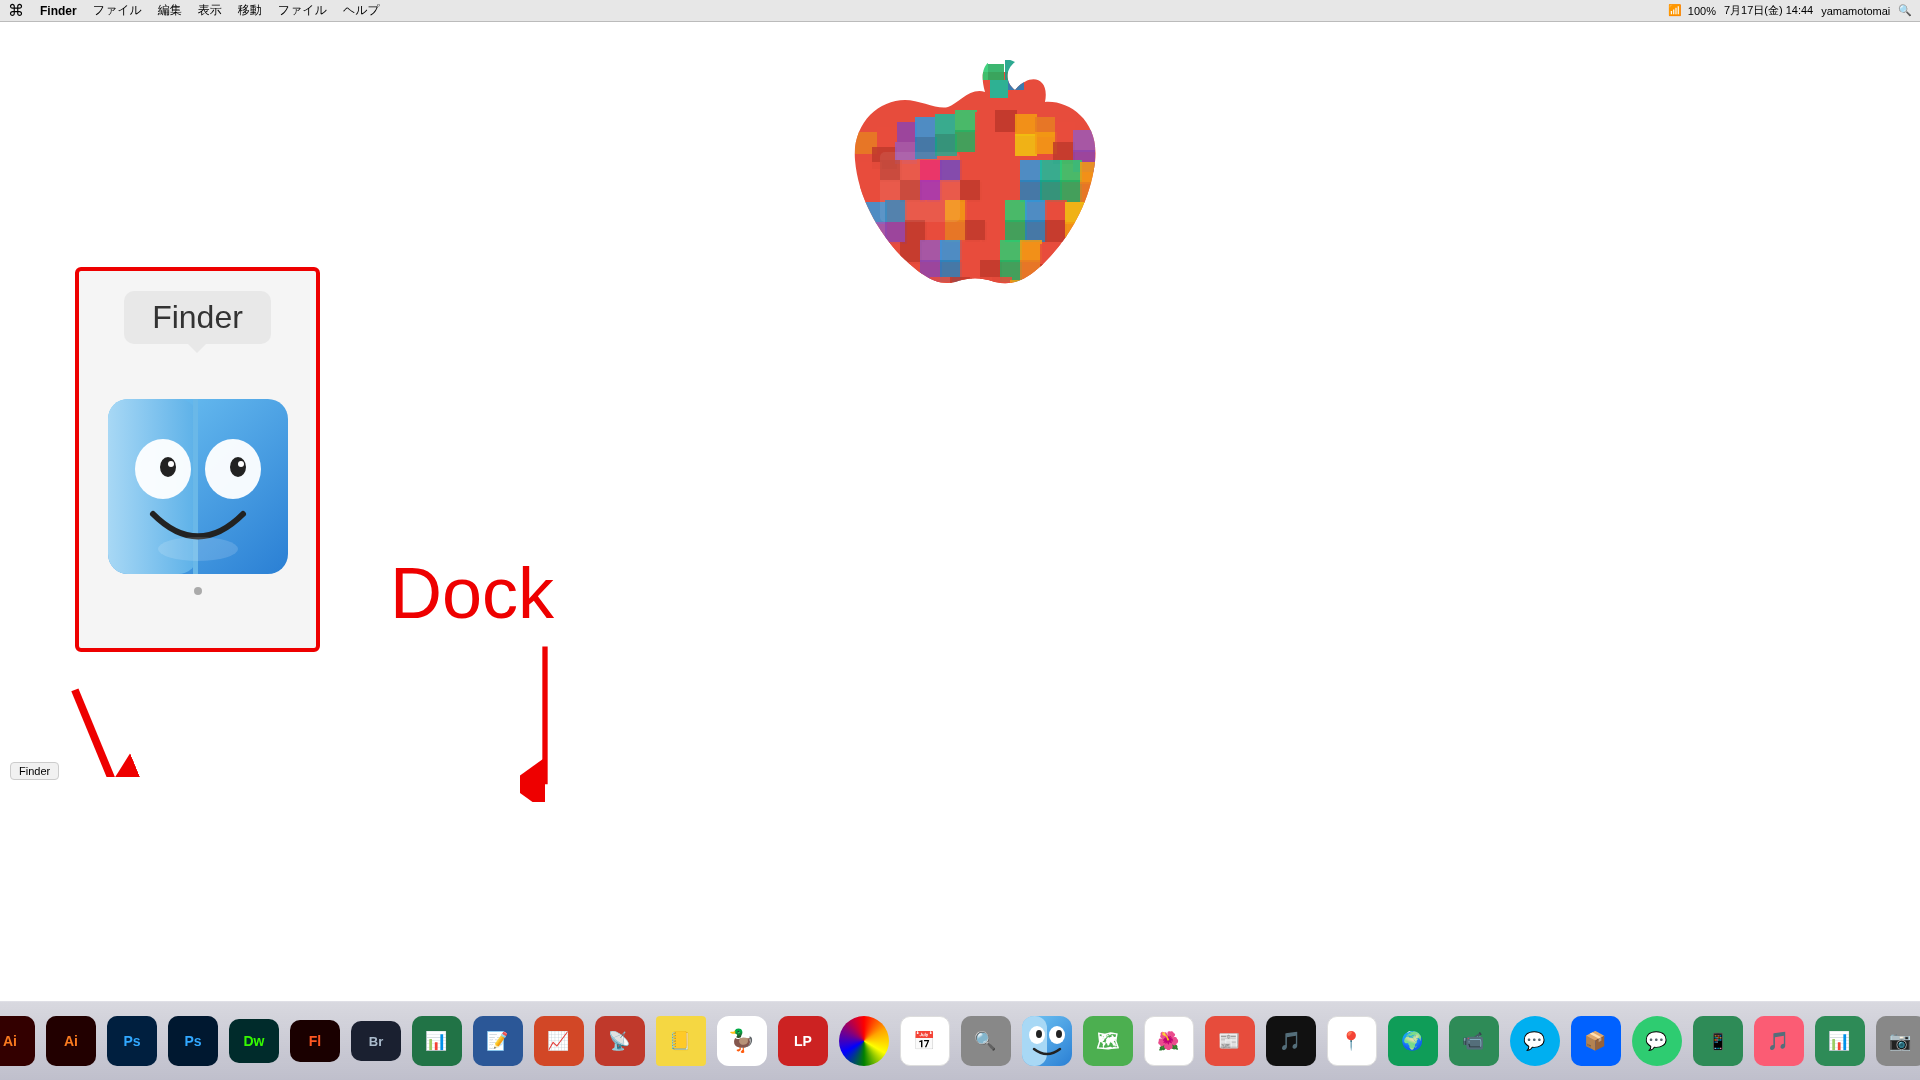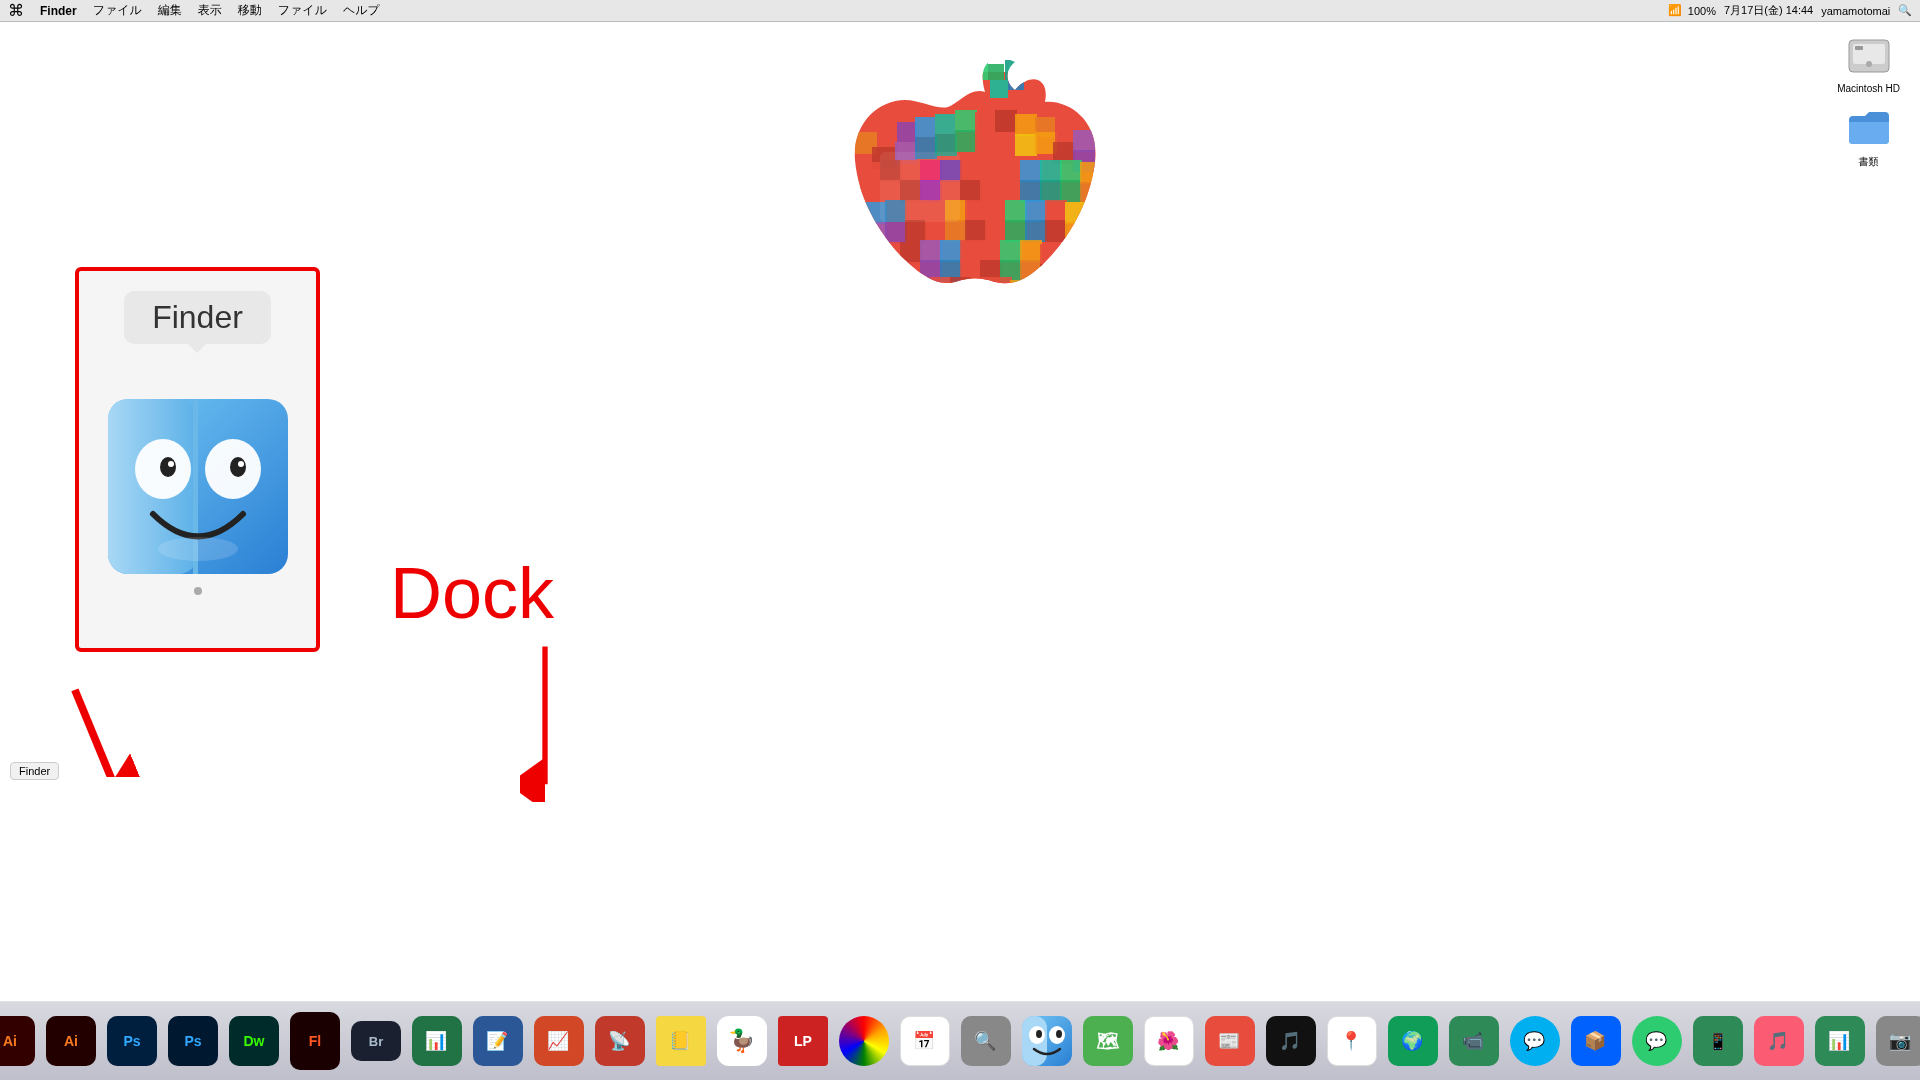--- a/index.html
+++ b/index.html
@@ -274,42 +274,20 @@
       <span>100%</span>
     </span>
     <span>7月17日(金) 14:44</span>
     <span>yamamotomai</span>
     <span>🔍</span>
   </div>
 </div>
 
 <div id="desktop">
 
-  <div id="desktop-icons">
-    <div class="desktop-icon">
-      <div class="desktop-icon-img">
-        <svg viewBox="0 0 48 48" width="48" height="48">
-          <rect x="4" y="8" width="40" height="32" rx="4" fill="#ccc" stroke="#999" stroke-width="1"></rect>
-          <rect x="8" y="12" width="32" height="20" rx="2" fill="#e8e8e8"></rect>
-          <circle cx="24" cy="32" r="3" fill="#aaa"></circle>
-          <rect x="10" y="14" width="8" height="4" rx="1" fill="#999"></rect>
-        </svg>
-      </div>
-      <span class="desktop-icon-label">Macintosh HD</span>
-    </div>
-    <div class="desktop-icon">
-      <div class="desktop-icon-img">
-        <svg viewBox="0 0 48 48" width="48" height="48">
-          <path d="M4 16 Q4 12 8 12 L20 12 L24 8 L40 8 Q44 8 44 12 L44 36 Q44 40 40 40 L8 40 Q4 40 4 36Z" fill="#4a90d9"></path>
-          <path d="M4 18 L44 18 L44 36 Q44 40 40 40 L8 40 Q4 40 4 36Z" fill="#6aacf0"></path>
-        </svg>
-      </div>
-      <span class="desktop-icon-label">書類</span>
-    </div>
-  </div>
 
   <div id="finder-popup">
 
     <div id="finder-label-bubble">
       <span>Finder</span>
     </div>
 
     <div id="finder-icon-large">
       <svg class="finder-face" viewBox="0 0 190 185" xmlns="http://www.w3.org/2000/svg">
 
@@ -528,25 +506,25 @@
 
   <div class="dock-item">
     <div class="dock-icon-circle" style="background:#001f3f;border-radius:10px;width:50px;height:50px;font-size:14px;color:#31a8ff;font-weight:bold;">Ps</div>
   </div>
 
   <div class="dock-item">
     <div class="dock-icon-circle" style="background:#001830;border-radius:10px;width:50px;height:50px;font-size:14px;color:#31a8ff;font-weight:bold;">Ps</div>
   </div>
 
   <div class="dock-item">
-    <div class="dock-icon-circle" style="background:#002b2b;border-radius:10px;width:50px;height:50px;font-size:14px;color:#35fa00;font-weight:bold;text-align:center;">Dw</div>
-  </div>
-
-  <div class="dock-item">
-    <div class="dock-icon-circle" style="background:#1a0000;border-radius:10px;width:50px;height:58px;font-size:14px;color:#ff5722;font-weight:bold;">Fl</div>
+    <div class="dock-icon-circle" style="background:#002b2b;border-radius:10px;width:50px;height:44px;font-size:14px;color:#35fa00;font-weight:bold;text-align:center;">Dw</div>
+  </div>
+
+  <div class="dock-item">
+    <div class="dock-icon-circle" style="background:#1a0000;border-radius:10px;width:50px;height:42px;font-size:14px;color:#ff5722;font-weight:bold;">Fl</div>
   </div>
 
   <div class="dock-item">
     <div class="dock-icon-circle" style="background:#1a2030;border-radius:10px;width:50px;height:40px;font-size:13px;color:#aabbcc;font-weight:bold;">Br</div>
   </div>
 
   <div class="dock-item">
     <div class="dock-icon-circle" style="background:#217346;border-radius:10px;width:50px;height:50px;font-size:18px;">📊</div>
   </div>
 
@@ -564,21 +542,21 @@
 
   <div class="dock-item">
     <div class="dock-icon-circle" style="background:#f5d742;border-radius:4px;width:50px;height:50px;font-size:18px;">📒</div>
   </div>
 
   <div class="dock-item">
     <div class="dock-icon-circle" style="background:#fff;border-radius:12px;width:50px;height:50px;font-size:22px;">🦆</div>
   </div>
 
   <div class="dock-item">
-    <div class="dock-icon-circle" style="background:#cc2222;border-radius:4px;width:50px;height:50px;font-size:14px;font-weight:bold;color:white;">LP</div>
+    <div class="dock-icon-circle" style="background:#cc2222;border-radius:10px;width:50px;height:50px;font-size:14px;font-weight:bold;color:white;">LP</div>
   </div>
 
   <div class="dock-item">
     <div class="dock-icon-circle" style="background:conic-gradient(red,orange,yellow,green,blue,purple,red);border-radius:50%;width:50px;height:50px;font-size:12px;color:transparent;font-style:italic;">CS</div>
   </div>
 
   <div class="dock-item">
     <div class="dock-icon-circle" style="background:#fff;border-radius:10px;border:1px solid #ddd;width:50px;height:50px;font-size:18px;">📅</div>
   </div>
 

